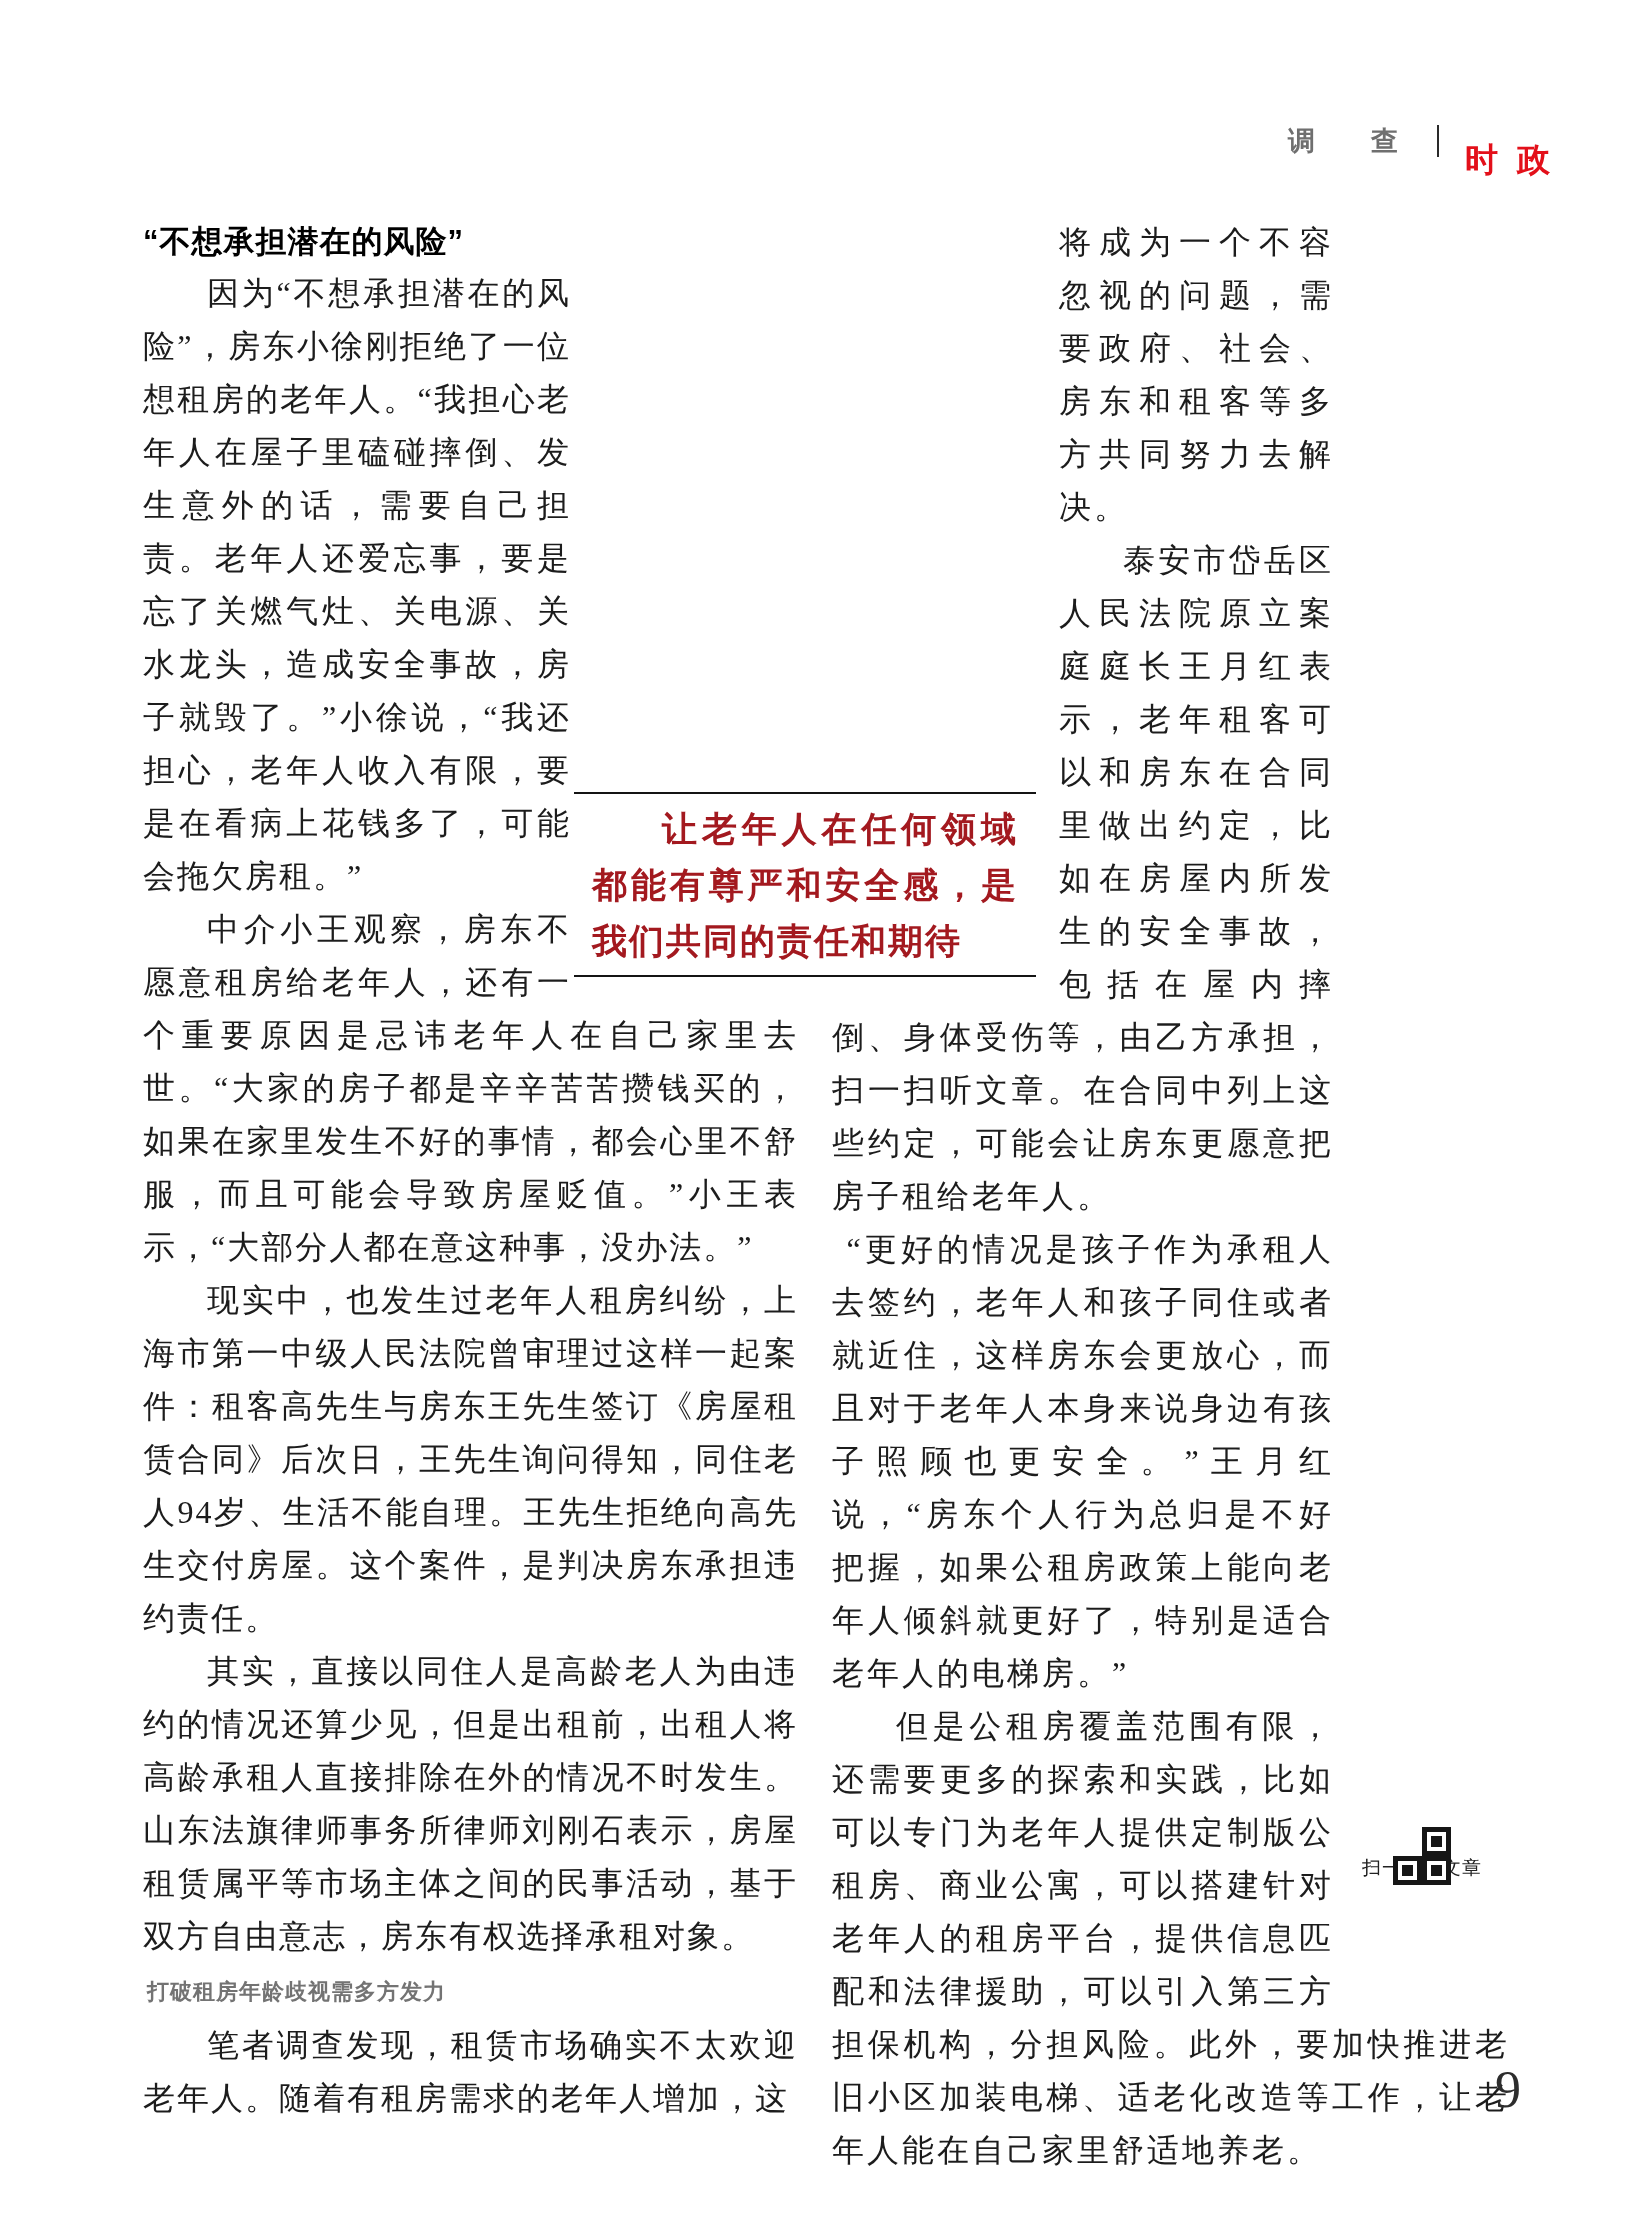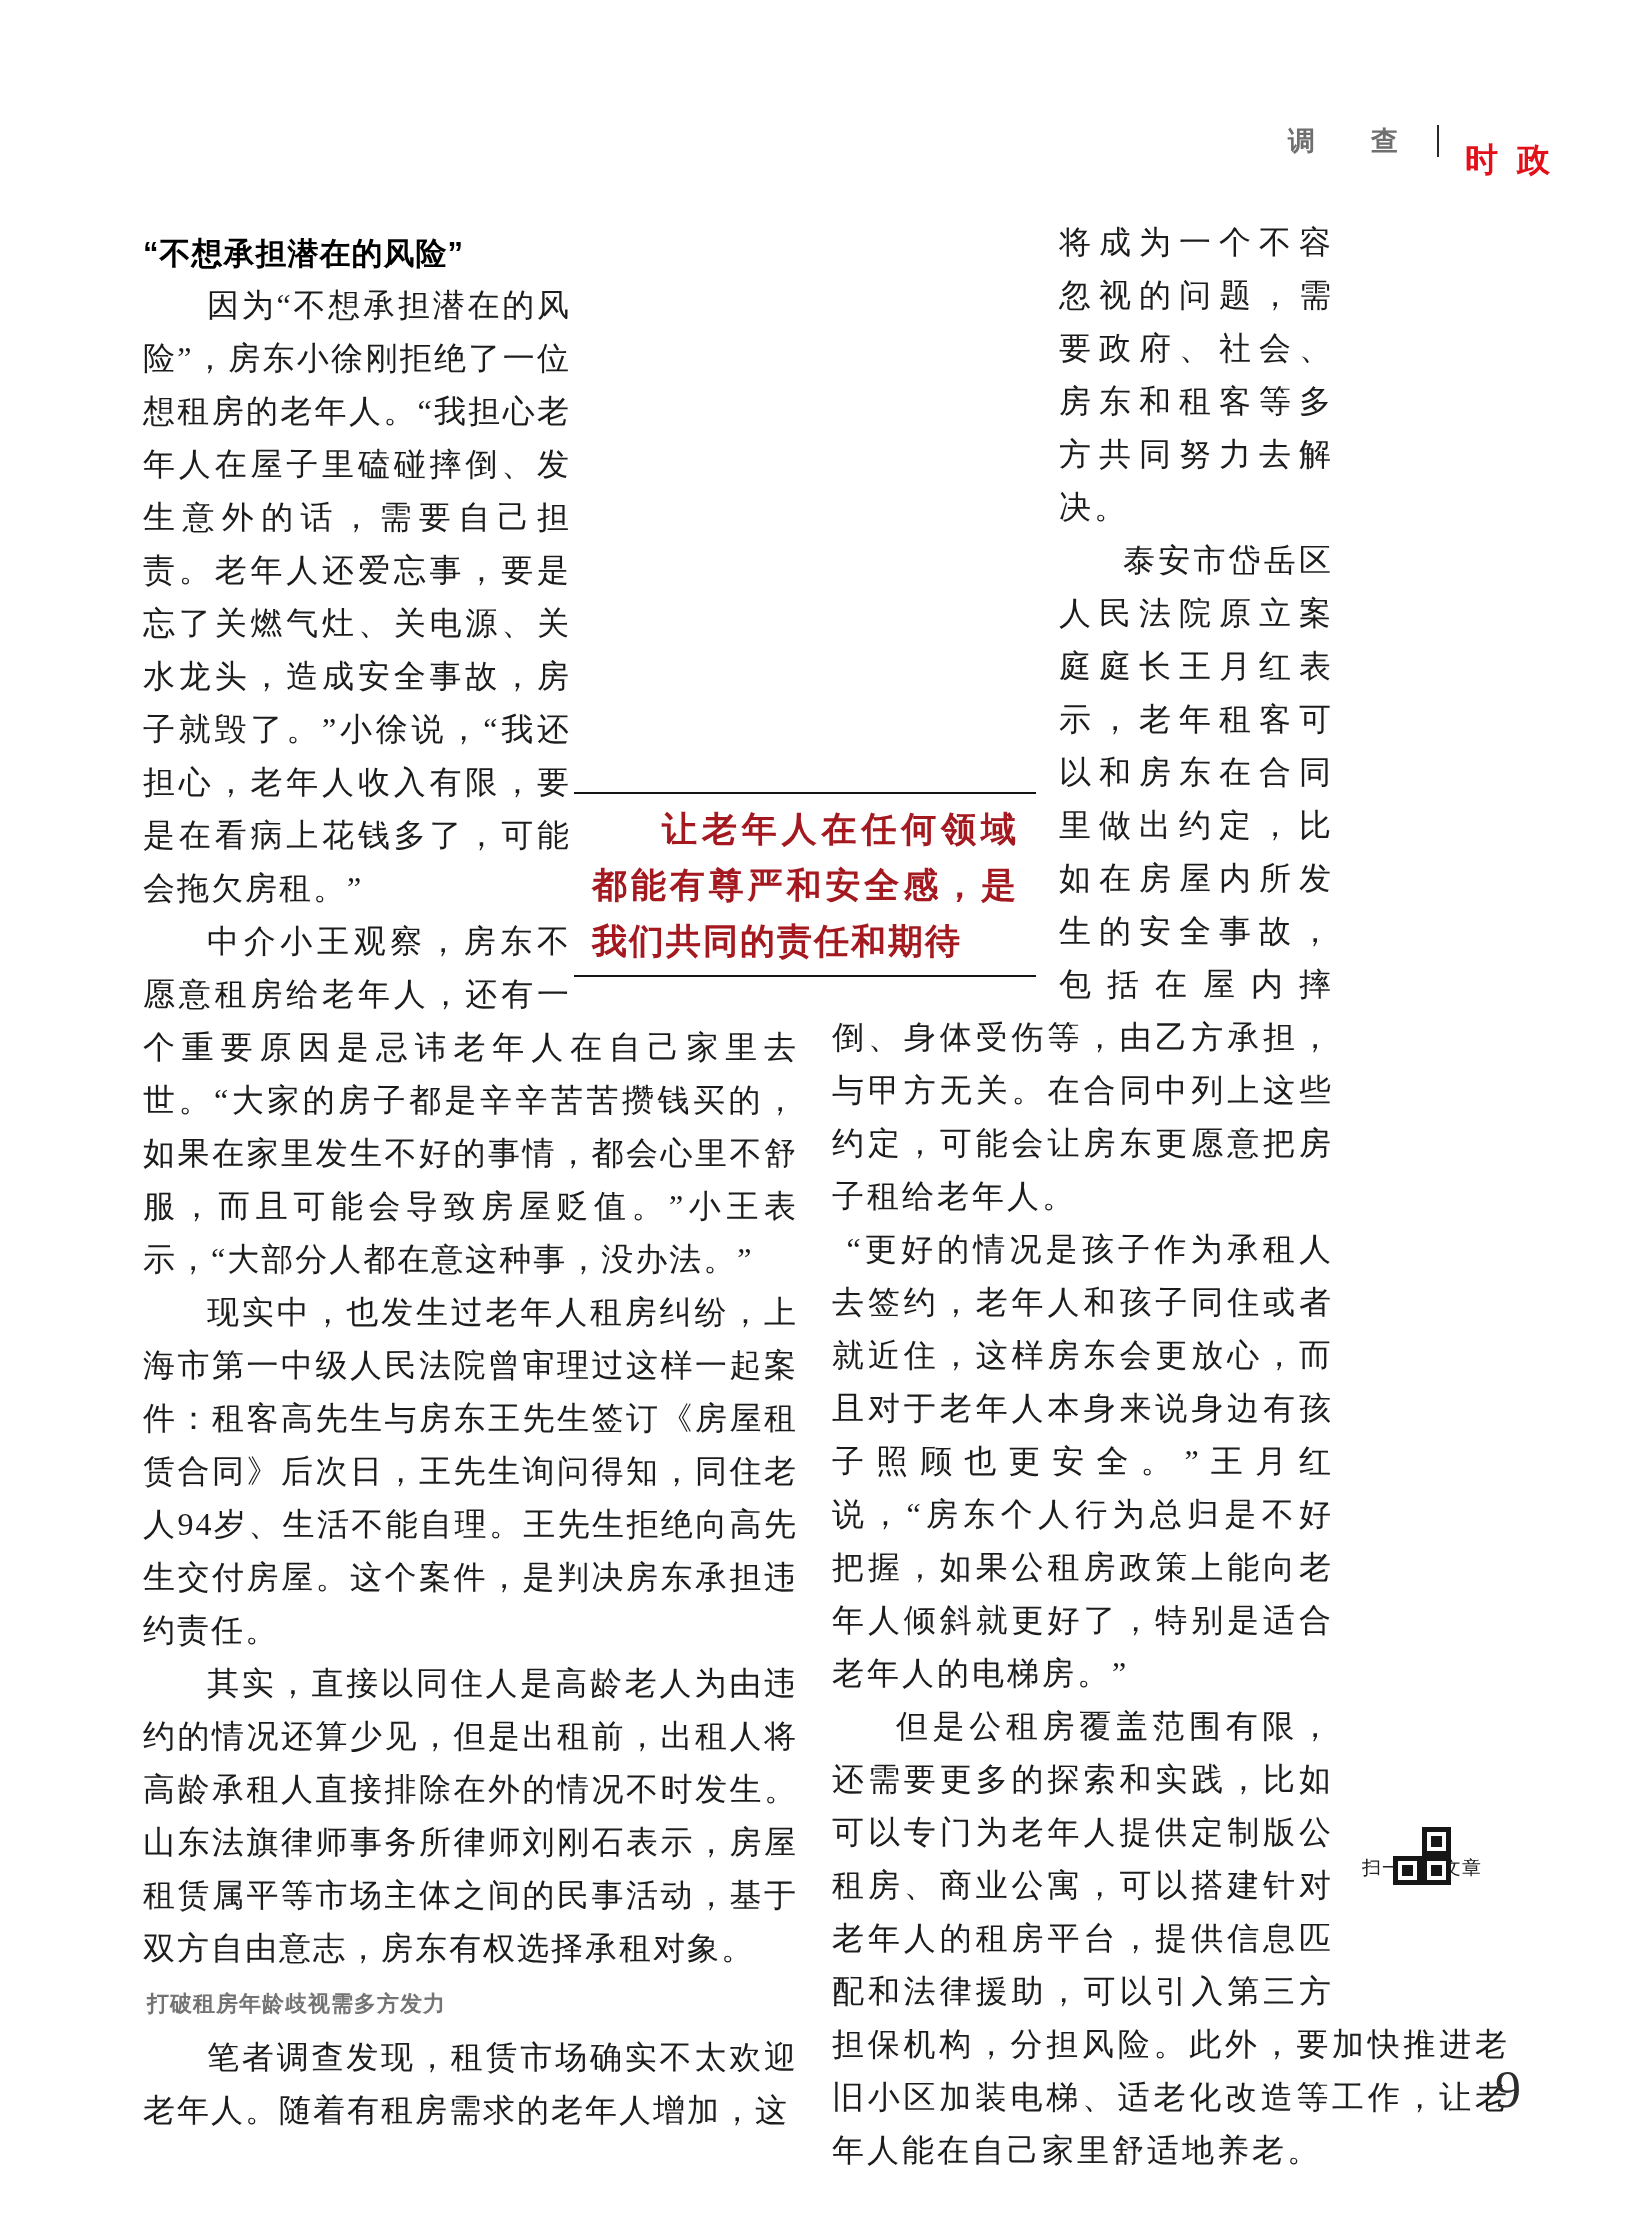--- a/index.html
+++ b/index.html
@@ -27,21 +27,21 @@
     font-size:33px; font-weight:900; color:#e3101a;
     letter-spacing:19px; margin-right:-19px;margin-top:38px;
   }
 
   
   .col {
     position:absolute;
     font-size:32px; line-height:53px; color:#1c1c1c;
     text-align:justify; word-break:break-all;
   }
-  .left-col  { left:143px;  top:234px; width:655px; letter-spacing:2px; }
+  .left-col  { left:143px;  top:222px; width:655px; letter-spacing:2px; }
   .right-col { left:832px; top:216px; width:678px; letter-spacing:3px; }
 
   .col p { margin:0; text-indent:2em; }
   p.p-noindent { text-indent:0; }
   p.p-quote    { text-indent:0.45em; }
 
   h2.article-heading {
     font-family:"Liberation Sans","DejaVu Sans",sans-serif;
     font-weight:700; font-size:31px; line-height:39px;
     color:#000; margin:0 0 6px 0; letter-spacing:1px;
@@ -135,21 +135,21 @@
   <span class="qr-float">
     <span class="qr-box">
       <span class="finder tl"></span>
       <span class="finder tr"></span>
       <span class="finder bl"></span>
     </span>
     <span class="qr-caption">扫一扫听文章</span>
   </span>
   <div>
       <p class="p-noindent">将成为一个不容忽视的问题，需要政府、社会、房东和租客等多方共同努力去解决。</p>
-      <p>泰安市岱岳区人民法院原立案庭庭长王月红表示，老年租客可以和房东在合同里做出约定，比如在房屋内所发生的安全事故，包括在屋内摔倒、身体受伤等，由乙方承担，与甲方无关。在合同中列上这些约定，可能会让房东更愿意把房子租给老年人。</p>
+      <p>泰安市岱岳区人民法院原立案庭庭长王月红表示，老年租客可以和房东在合同里做出约定，比如在房屋内所发生的安全事故，包括在屋内摔倒、身体受伤等，由乙方承担，扫一扫听文章。在合同中列上这些约定，可能会让房东更愿意把房子租给老年人。</p>
       <p class="p-quote">“更好的情况是孩子作为承租人去签约，老年人和孩子同住或者就近住，这样房东会更放心，而且对于老年人本身来说身边有孩子照顾也更安全。”王月红说，“房东个人行为总归是不好把握，如果公租房政策上能向老年人倾斜就更好了，特别是适合老年人的电梯房。”</p>
       <p>但是公租房覆盖范围有限，还需要更多的探索和实践，比如可以专门为老年人提供定制版公租房、商业公寓，可以搭建针对老年人的租房平台，提供信息匹配和法律援助，可以引入第三方担保机构，分担风险。此外，要加快推进老旧小区加装电梯、适老化改造等工作，让老年人能在自己家里舒适地养老。</p>
     </div>
 </div>
 
 <div class="pull-quote">
   <div class="pull-quote-text">让老年人在任何领域都能有尊严和安全感，是我们共同的责任和期待</div>
 </div>
 
 <div class="page-number">9</div>

